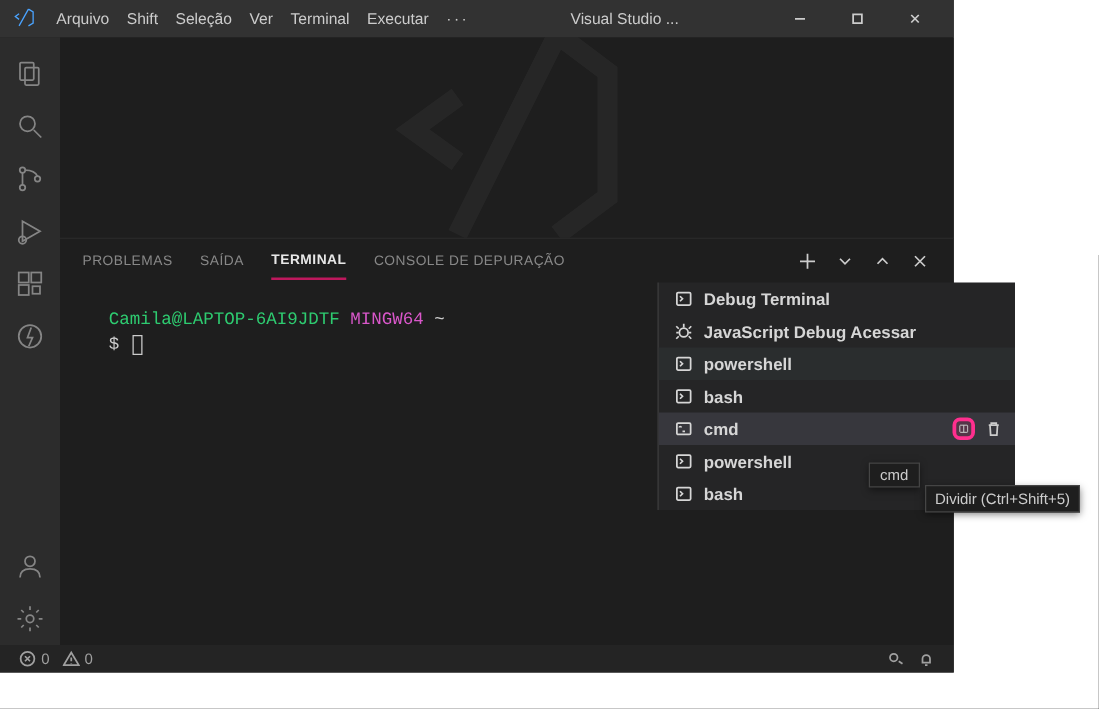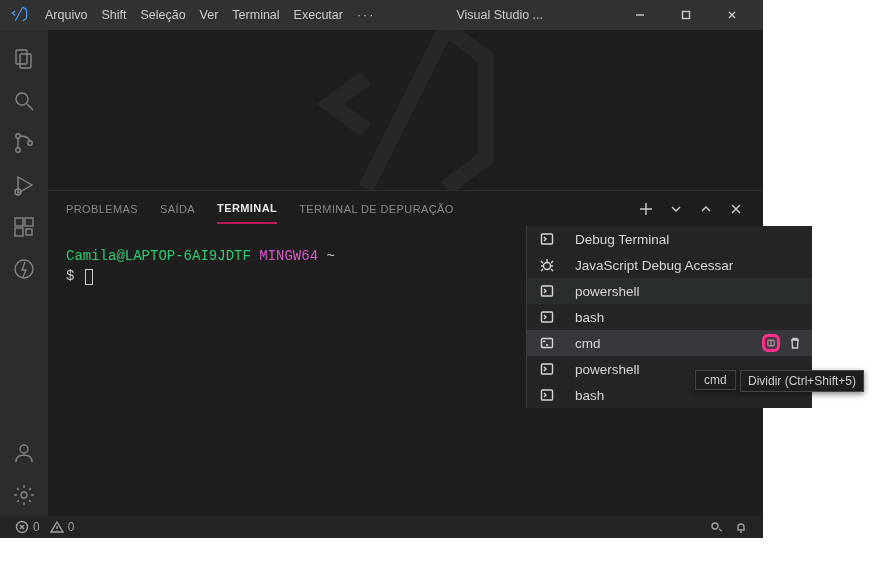--- a/index.html
+++ b/index.html
@@ -51,34 +51,34 @@
   .panel { flex:1; background:#1e1e1e; display:flex; flex-direction:column; border-top:1px solid #2d2d2d; }
   .panel-tabs { height:35px; display:flex; align-items:center; padding:0 18px; font-size:11px; color:#888; gap:22px; }
   .panel-tab { letter-spacing:0.4px; cursor:default; padding:8px 0; }
   .panel-tab.active { color:#e7e7e7; border-bottom:2px solid #be185d;font-weight:bold; }
   .panel-actions { margin-left:auto; display:flex; gap:12px; color:#ccc; }
   .panel-actions .pa { display:flex; align-items:center; justify-content:center; width:18px; height:18px; }
 
   .panel-body { flex:1; display:flex; min-height:0; position:relative; }
   .terminal {
     flex:1; padding:20px 0 0 18px;
-    font-family: "Consolas","Courier New",monospace; font-size:14px; line-height:1.45;
+    font-family: "Consolas","Courier New",monospace; font-size:14px; line-height:1.45;margin-left:21px;
   }
   .terminal .prompt-user { color:#2ecb70; }
   .terminal .prompt-sys { color:#d957ca; }
   .terminal .prompt-tilde { color:#ccc; }
   .terminal .dollar { color:#ccc; }
   .terminal .cursor { display:inline-block; width:8px; height:16px; border:1px solid #ccc; margin-left:2px; vertical-align:middle; }
 
   .term-dropdown {
     position:absolute; left:478px; top:0px; width:286px;
     background:#252526; border-left:1px solid #3c3c3c;
     font-size:13.5px;
   }
-  .term-item { display:flex; align-items:center; height:26px; padding:0 8px 0 12px; gap:20px; color:#d6d6d6; }
+  .term-item { display:flex; align-items:center; height:26px; padding:0 8px 0 12px; gap:8px; color:#d6d6d6;font-weight:bold; }
   .term-item.hover { background:#2a2d2e; }
   .term-item.selected { background:#37373d; }
   .term-item .ticon { width:16px; height:16px; display:flex; align-items:center; justify-content:center; flex-shrink:0; }
   .term-item .tlabel { flex:1; }
   .term-item .row-actions { display:flex; gap:6px; }
   .term-item .row-actions .ra { width:18px; height:18px; display:flex; align-items:center; justify-content:center; color:#ccc; }
   .split-highlight { border:3px solid #ff2f8e; border-radius:6px; padding:2px; background:rgba(255,47,142,0.15); }
 
   
   .float-tip {
@@ -202,21 +202,21 @@
               <path d="M70 10 L30 90 M70 10 L90 25 V75 L70 90 M30 35 L12 48 L30 61" stroke="#fff" stroke-width="8"></path>
             </svg>
         </div>
       </div>
 
       <div class="panel">
         <div class="panel-tabs">
           <span class="panel-tab">PROBLEMAS</span>
           <span class="panel-tab">SAÍDA</span>
           <span class="panel-tab active">TERMINAL</span>
-          <span class="panel-tab">TERMINAL DE DEPURAÇÃO</span>
+          <span class="panel-tab">CONSOLE DE DEPURAÇÃO</span>
           <div class="panel-actions">
             <span class="pa">
                 <svg width="16" height="16" viewBox="0 0 16 16">
                   <path d="M8 2 V14 M2 8 H14"></path>
                 </svg>
               </span>
             <span class="pa">
                 <svg width="12" height="12" viewBox="0 0 12 12">
                   <path d="M2 4 L6 8 L10 4"></path>
                 </svg>
@@ -356,13 +356,13 @@
     </div>
     <div class="sb-item">
       <svg viewBox="0 0 14 14">
           <path d="M4 10 V7 a3 3 0 0 1 6 0 V10 H4 Z M6 12 H8"></path>
         </svg>
     </div>
   </div>
 </div>
 
 <div class="float-tip term-badge" style="left:695px; top:370px;">cmd</div>
-<div class="float-tip tooltip" style="left:740px; top:370px;">Dividir (Ctrl+Shift+5)</div>
+<div class="float-tip tooltip" style="left:740px; top:388px;">Dividir (Ctrl+Shift+5)</div>
 
 </body></html>

